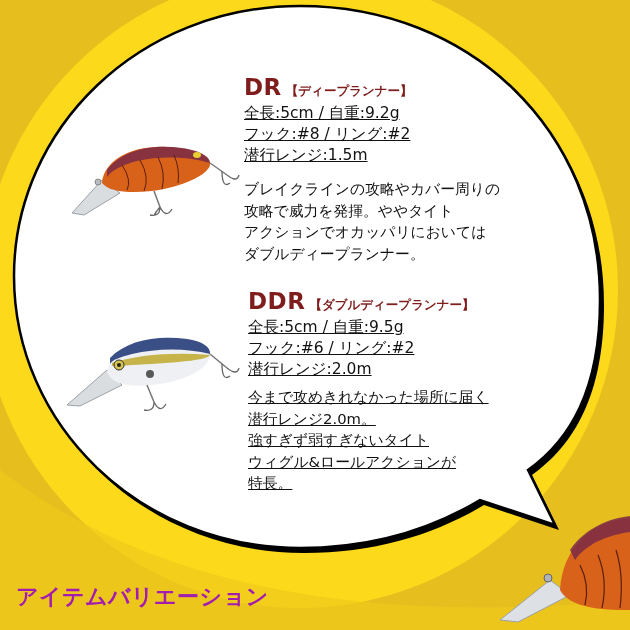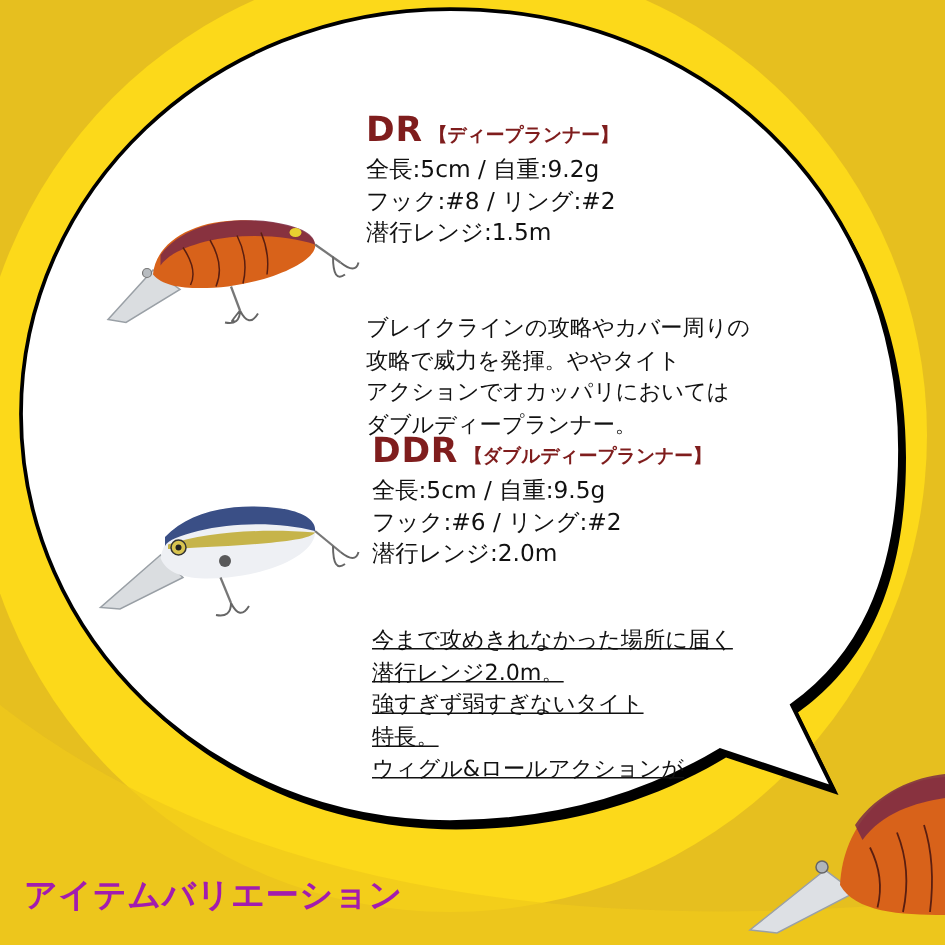--- a/index.html
+++ b/index.html
@@ -1,22 +1,22 @@
 <!DOCTYPE html>
 <html><head>
 <meta charset="utf-8">
 <style>
   html, body { margin:0; padding:0; }
   body { width:630px; height:630px; overflow:hidden; position:relative; background:#E6BF1F; font-family:"DejaVu Sans","Liberation Sans",sans-serif; }
   .bg-svg { position:absolute; left:0; top:0; width:630px; height:630px; }
   .hdr { position:absolute; font-weight:bold; color:#7f1d1d; white-space:nowrap; }
   .hdr .model { font-size:23px; font-family:"DejaVu Sans",sans-serif; font-weight:bold; letter-spacing:0.5px; }
   .hdr .sub { font-size:12.5px; font-weight:bold; margin-left:4px; }
-  .spec { position:absolute; font-size:15.5px; line-height:21px; color:#111; white-space:nowrap; }
-  .desc { position:absolute; font-size:14.8px; line-height:21.5px; color:#111; white-space:nowrap;margin-top:30px; }
+  .spec { position:absolute; font-size:15.5px; line-height:21px; color:#111; white-space:nowrap;text-decoration:underline; }
+  .desc { position:absolute; font-size:14.8px; line-height:21.5px; color:#111; white-space:nowrap; }
   .footer-title { position:absolute; left:16px; top:582px; font-size:22px; font-weight:bold; color:#a21caf; letter-spacing:0.5px; white-space:nowrap; }
   .lure { position:absolute; }
 </style>
 </head>
 <body>
 
 <svg class="bg-svg" viewBox="0 0 630 630">
   <rect x="0" y="0" width="630" height="630" fill="#E6BF1F"></rect>
 
   <ellipse cx="300" cy="290" rx="318" ry="318" fill="#FCD91A"></ellipse>
@@ -104,17 +104,17 @@
 </div>
 <div class="spec" style="left:248px;top:317px;">
   <div>全長:5cm / 自重:9.5g</div>
   <div>フック:#6 / リング:#2</div>
   <div>潜行レンジ:2.0m</div>
 </div>
 <div class="desc" style="left:248px;top:386px;text-decoration:underline;">
   <div>今まで攻めきれなかった場所に届く</div>
   <div>潜行レンジ2.0m。</div>
   <div>強すぎず弱すぎないタイト</div>
+  <div>ウィグル&amp;ロールアクションが</div>
   <div>特長。</div>
-  <div>ウィグル&amp;ロールアクションが</div>
 </div>
 
 <div class="footer-title">アイテムバリエーション</div>
 
 </body></html>

